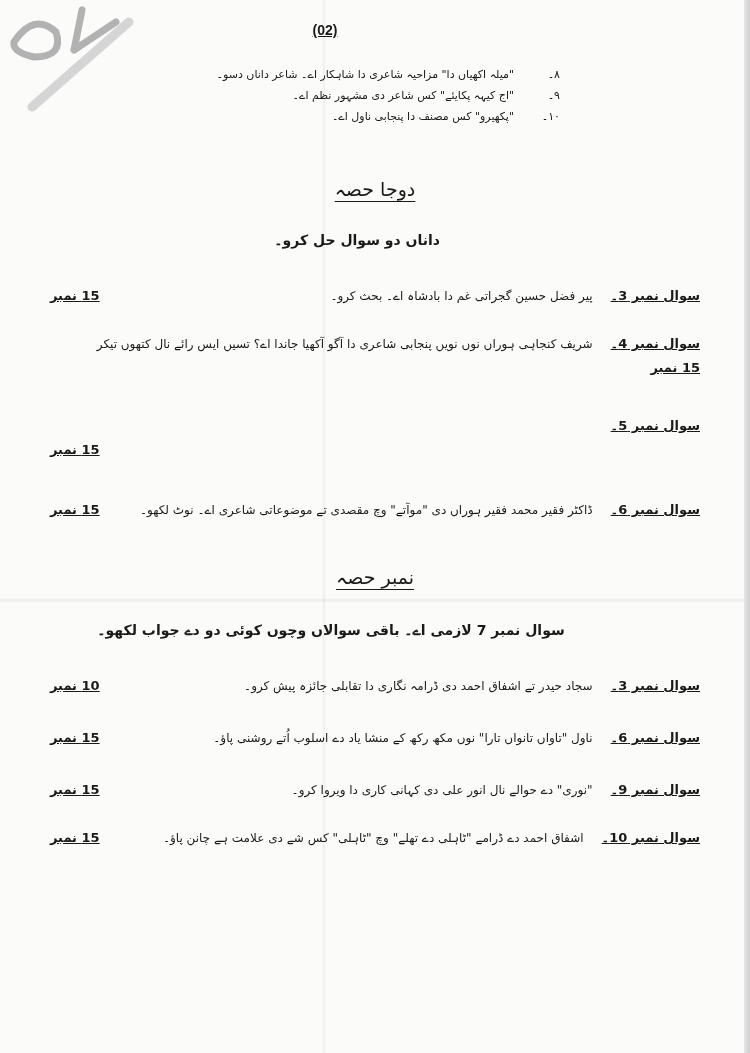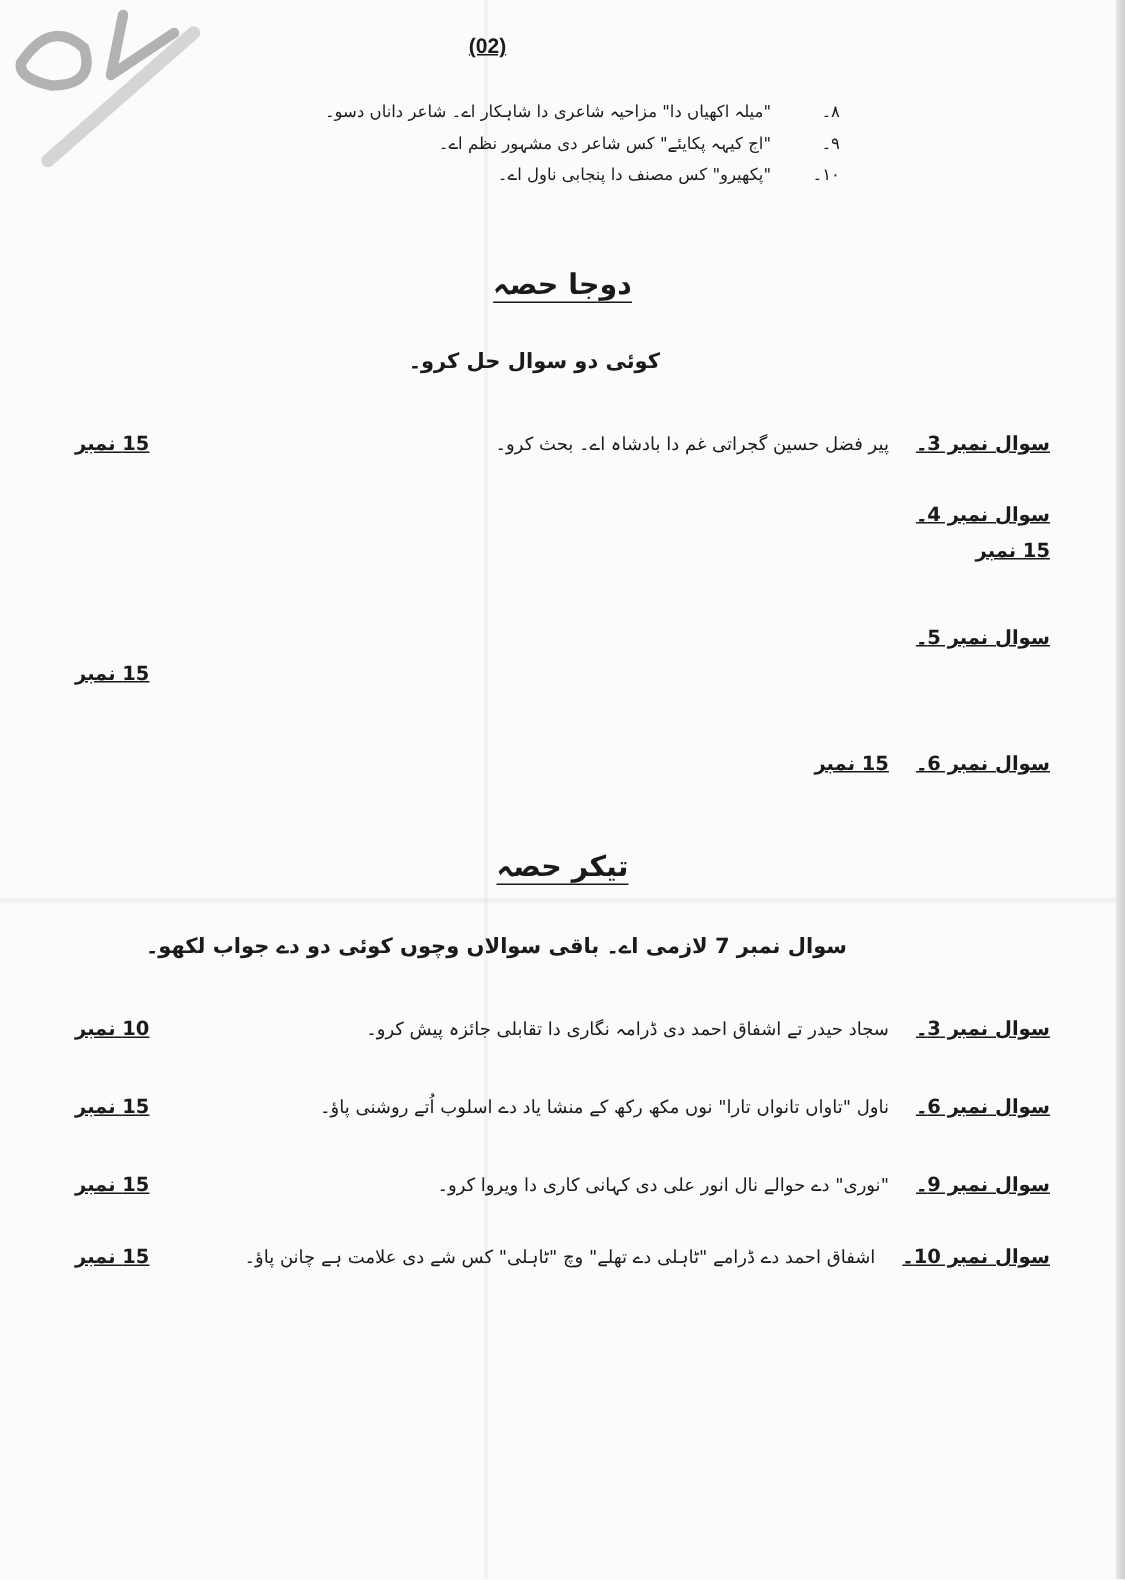--- a/index.html
+++ b/index.html
@@ -31,21 +31,21 @@
   }
   .rtl { direction: rtl; unicode-bidi: embed; }
   .short-list {
     position: absolute; top: 64px; right: 190px; width: 420px;
     font-size: 11px; line-height: 21px;
   }
   .short-item { display: flex; direction: rtl; }
   .short-num { width: 46px; flex: none; }
   .section-heading {
     position: absolute; left: 0; width: 750px; text-align: center;
-    font-size: 19px; font-weight: bold; text-decoration: underline;
+    font-size: 19px; font-weight: normal; text-decoration: underline;
     text-underline-offset: 5px;
   }
   .instruction {
     position: absolute; font-size: 14px; font-weight: bold; text-align: center; width: 662px; left: 0;
   }
   .q-row {
     position: absolute; left: 50px; width: 650px;
     font-size: 12px; line-height: 24px;
   }
   .q-line { display: flex; direction: rtl; align-items: baseline; }
@@ -87,54 +87,56 @@
       <span class="short-num">۹۔</span>
       <span>"اج کیہہ پکایئے" کس شاعر دی مشہور نظم اے۔</span>
     </div>
     <div class="short-item">
       <span class="short-num">۱۰۔</span>
       <span>"پکھیرو" کس مصنف دا پنجابی ناول اے۔</span>
     </div>
   </div>
 
   <div class="section-heading rtl" style="top:178px;">دوجا حصہ</div>
-  <div class="instruction rtl" style="top:232px; width:auto; left:auto; right:310px;">کوئی دو سوال حل کرو۔</div>
+  <div class="instruction rtl" style="top:232px; width:auto; left:auto; right:310px;">داناں دو سوال حل کرو۔</div>
 
   <div class="q-row" style="top:284px;">
     <div class="q-line">
       <span class="q-label">سوال نمبر 3۔</span>
       <span class="q-text">پیر فضل حسین گجراتی غم دا بادشاہ اے۔ بحث کرو۔</span>
       <span class="marks">15 نمبر</span>
     </div>
   </div>
 
   <div class="q-row" style="top:332px;">
     <div class="q-line">
       <span class="q-label">سوال نمبر 4۔</span>
+      <span class="q-text">شریف کنجاہی ہوراں نوں نویں پنجابی شاعری دا آگو آکھیا جاندا اے؟ تسیں ایس رائے نال کتھوں تیکر</span>
     </div>
     <div class="q-line" style="justify-content:space-between;">
       <span class="marks">15 نمبر</span>
     </div>
   </div>
 
   <div class="q-row" style="top:414px;">
     <div class="q-line">
       <span class="q-label">سوال نمبر 5۔</span>
     </div>
     <span class="marks-below">15 نمبر</span>
   </div>
 
   <div class="q-row" style="top:498px;">
     <div class="q-line">
       <span class="q-label">سوال نمبر 6۔</span>
+      <span class="q-text">ڈاکٹر فقیر محمد فقیر ہوراں دی "موآتے" وچ مقصدی تے موضوعاتی شاعری اے۔ نوٹ لکھو۔</span>
       <span class="marks">15 نمبر</span>
     </div>
   </div>
 
-  <div class="section-heading rtl" style="top:566px;">تیکر حصہ</div>
+  <div class="section-heading rtl" style="top:566px;">نمبر حصہ</div>
   <div class="instruction rtl" style="top:622px;">سوال نمبر 7 لازمی اے۔ باقی سوالاں وچوں کوئی دو دے جواب لکھو۔</div>
 
   <div class="q-row" style="top:674px;">
     <div class="q-line">
       <span class="q-label">سوال نمبر 3۔</span>
       <span class="q-text">سجاد حیدر تے اشفاق احمد دی ڈرامہ نگاری دا تقابلی جائزہ پیش کرو۔</span>
       <span class="marks">10 نمبر</span>
     </div>
   </div>
 

